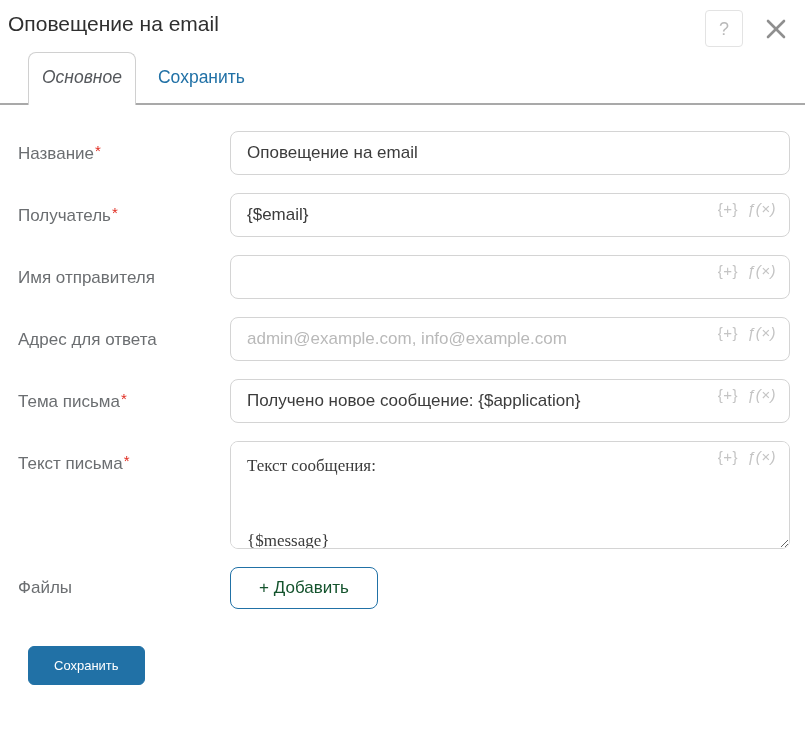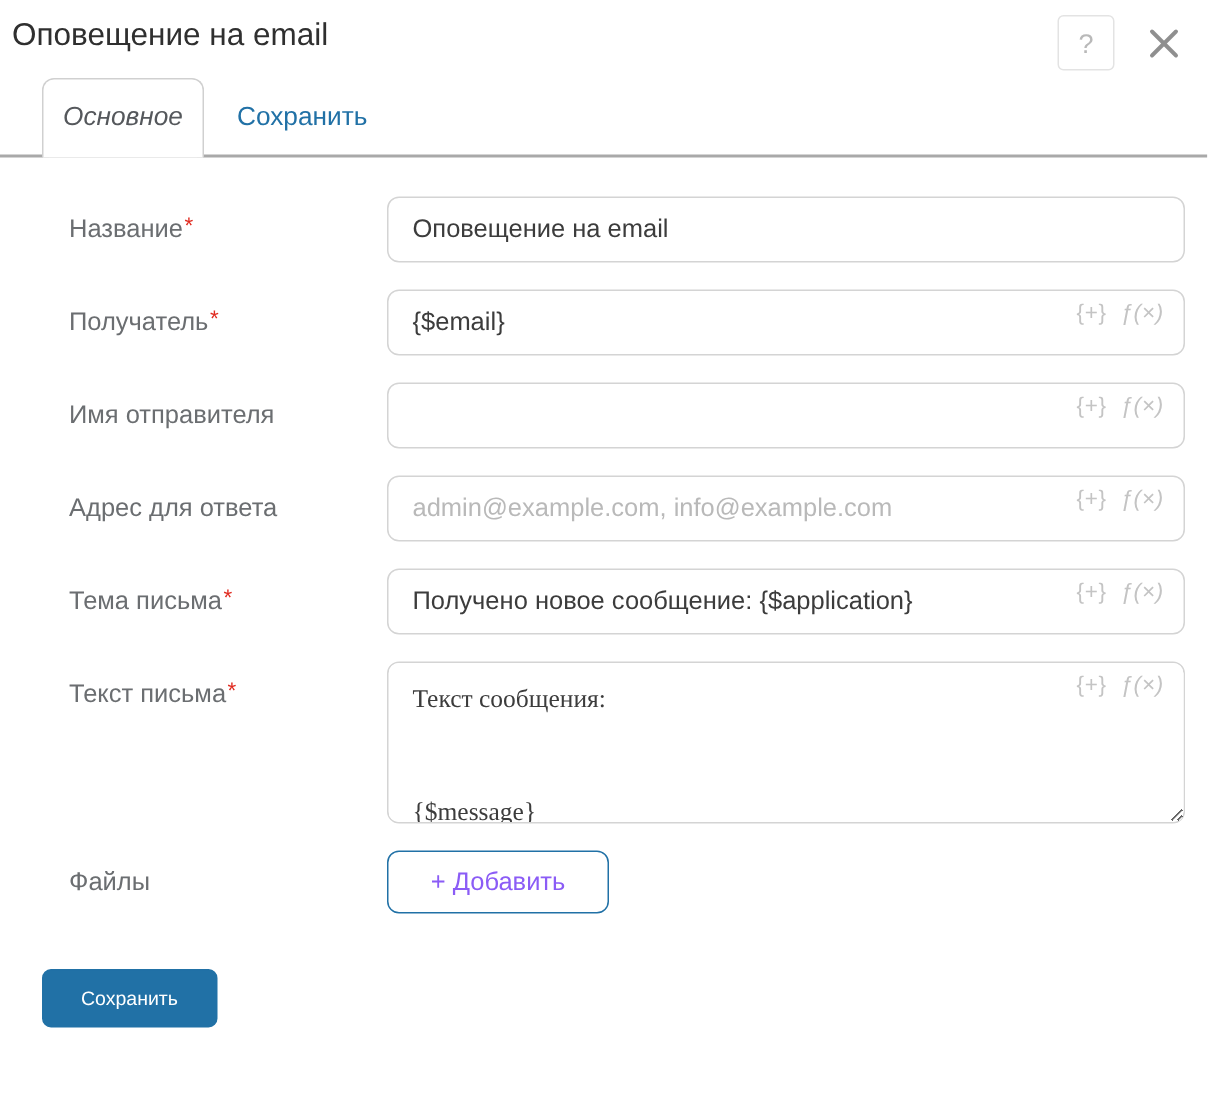--- a/index.html
+++ b/index.html
@@ -49,21 +49,21 @@
     background: #fff;
     border: 1px solid #d0d0d0;
     border-bottom: none;
     border-radius: 8px 8px 0 0;
     margin-bottom: -2px;
     padding: 14px 13px 17px;
     font-style: italic;
   }
 
   
-  .form { padding: 26px 15px 0 46px; }
+  .form { padding: 26px 15px 0 18px; }
   .row { display: flex; margin-bottom: 18px; }
   .row-label {
     width: 212px; flex: none;
     font-size: 17px; color: #6b6e71;
     padding-top: 11px;
   }
   .req { color: #e02b20; vertical-align: 3px; font-size: 15px; margin-left: 1px; }
   .field { flex: 1; position: relative; }
   .text-input {
     width: 100%; height: 44px;
@@ -94,21 +94,21 @@
   }
   .var-icon { cursor: pointer; letter-spacing: 0.5px; }
   .fx-icon { font-style: italic; }
 
   
   .add-btn {
     width: 148px;
     padding: 10px 0;
     text-align: center;
     border: 1px solid #2171a6; border-radius: 8px;
-    background: #fff; color: #8b5cf6;
+    background: #fff; color: #14532d;
     font-size: 17px;
     font-family: "Liberation Sans", sans-serif;
     cursor: pointer;
   }
 
   
   .footer { display: flex; gap: 16px; padding: 19px 0 0 28px; }
   .btn {
     font-size: 13px; border-radius: 6px;
     padding: 11px 25px;

